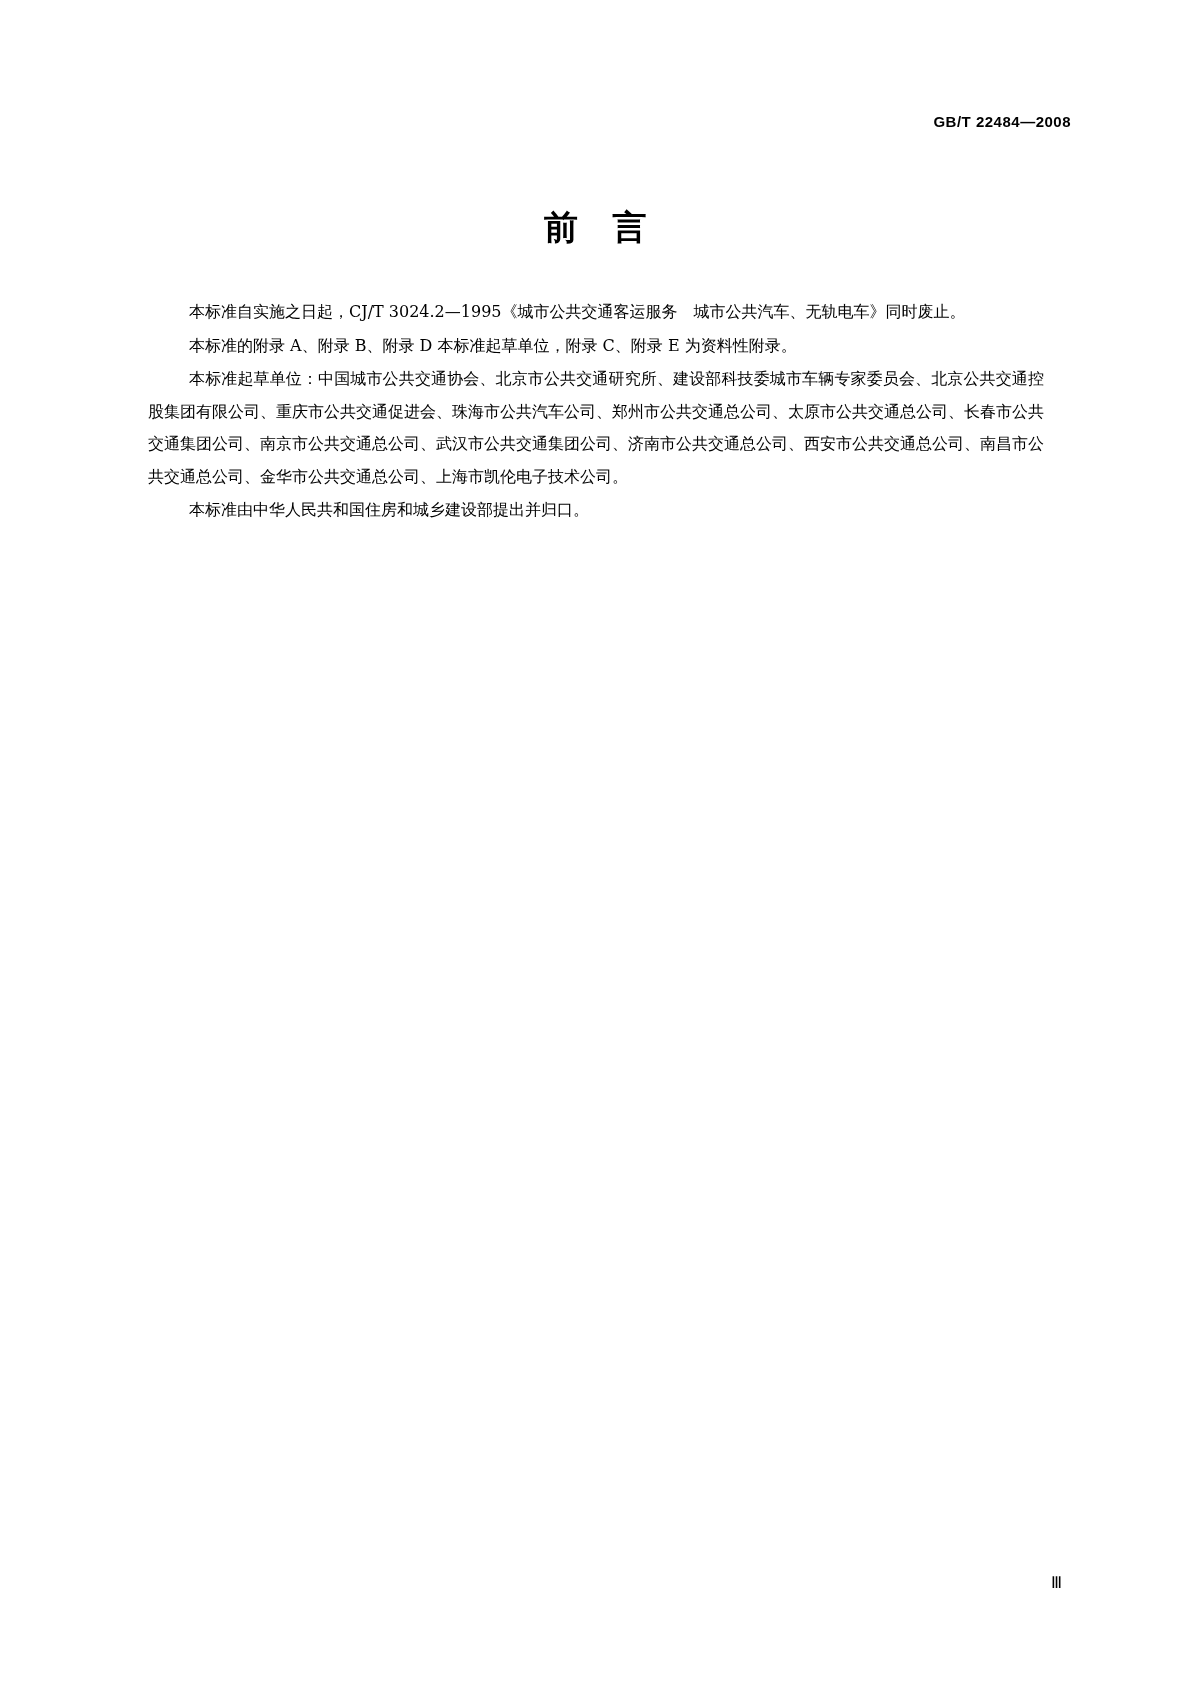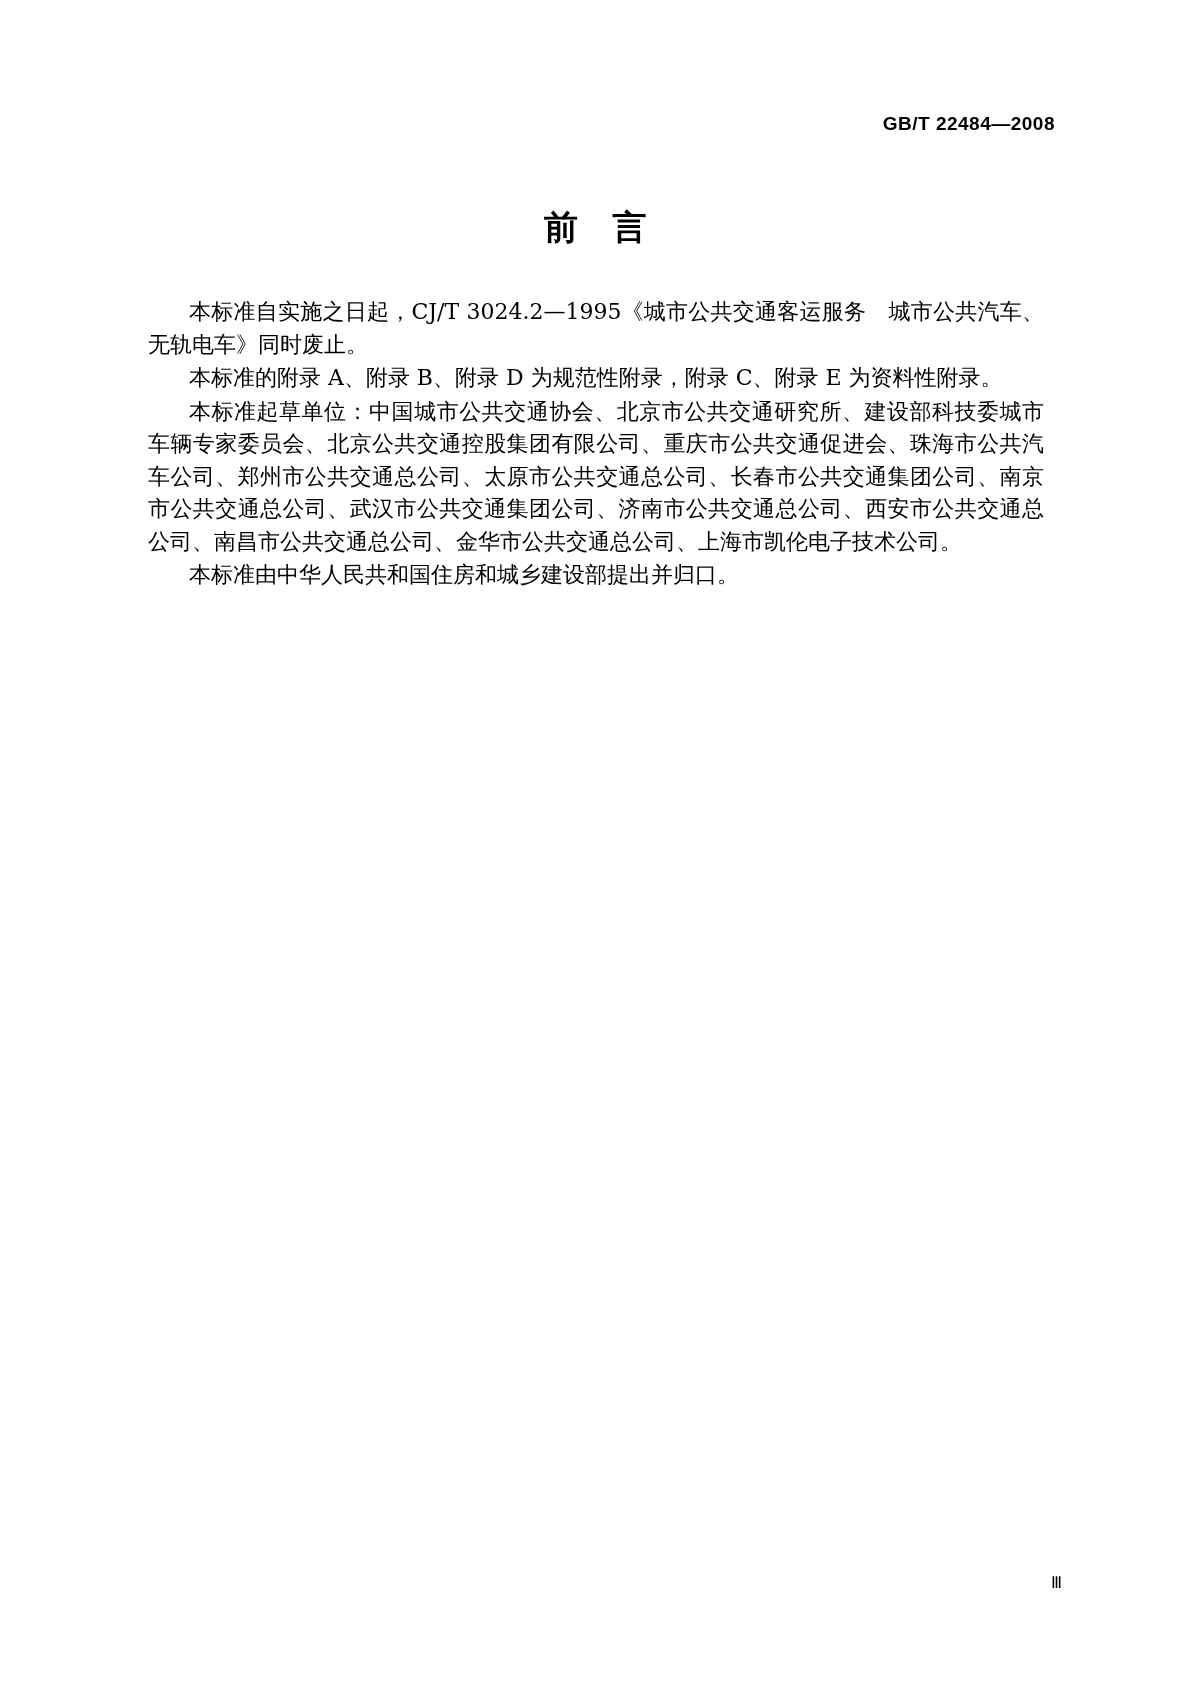--- a/index.html
+++ b/index.html
@@ -13,23 +13,23 @@
     height: 1684px;
     background: #ffffff;
     margin: 0 auto;
     font-family: "Liberation Serif", "DejaVu Serif", serif;
     color: #000000;
     overflow: hidden;
   }
   .header-std {
     position: absolute;
     top: 113px;
-    right: 136px;
+    right: 120px;
     font-family: "Liberation Sans", sans-serif;
-    font-size: 19px;
+    font-size: 15px;
     font-weight: bold;
     letter-spacing: 0.5px;
     white-space: nowrap;
   }
   .doc-title {
     position: absolute;
     top: 205px;
     left: 0;
     width: 1191px;
     text-align: center;
@@ -42,21 +42,21 @@
     display: inline-block;
     width: 34px;
   }
   .body-block {
     position: absolute;
     top: 296px;
     left: 148px;
     width: 896px;
   }
   .para {
-    font-size: 22px;
+    font-size: 16px;
     line-height: 32.5px;
     text-align: justify;
     text-justify: inter-ideograph;
     margin: 0 0 1px 0;
     text-indent: 41px;
     font-family: "DejaVu Serif", serif;
   }
   .page-num {
     position: absolute;
     bottom: 92px;
@@ -72,20 +72,20 @@
 <div class="page">
 
   <div class="header-std">GB/T 22484—2008</div>
 
   <div class="doc-title">
     <span>前</span><span class="gap"></span><span>言</span>
   </div>
 
   <div class="body-block">
     <p class="para">本标准自实施之日起，CJ/T 3024.2—1995《城市公共交通客运服务　城市公共汽车、无轨电车》同时废止。</p>
-    <p class="para">本标准的附录 A、附录 B、附录 D 为规范性附录，附录 C、附录 E 为资料性附录。</p>
+    <p class="para">本标准的附录 A、附录 B、附录 D 本标准起草单位，附录 C、附录 E 为资料性附录。</p>
     <p class="para">本标准起草单位：中国城市公共交通协会、北京市公共交通研究所、建设部科技委城市车辆专家委员会、北京公共交通控股集团有限公司、重庆市公共交通促进会、珠海市公共汽车公司、郑州市公共交通总公司、太原市公共交通总公司、长春市公共交通集团公司、南京市公共交通总公司、武汉市公共交通集团公司、济南市公共交通总公司、西安市公共交通总公司、南昌市公共交通总公司、金华市公共交通总公司、上海市凯伦电子技术公司。</p>
     <p class="para">本标准由中华人民共和国住房和城乡建设部提出并归口。</p>
   </div>
 
   <div class="page-num">Ⅲ</div>
 
 </div>
 
 </body></html>

